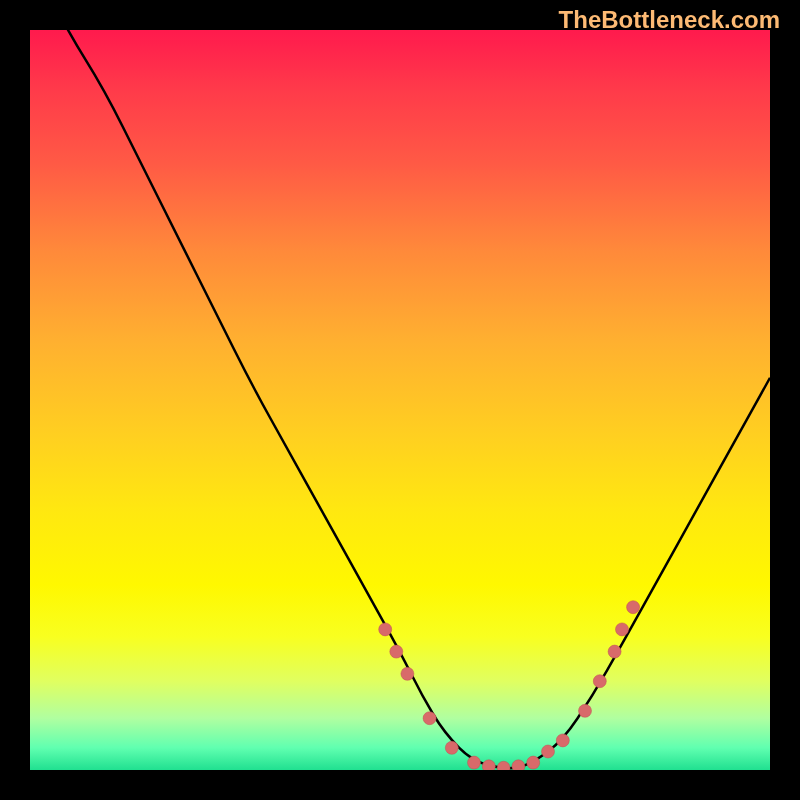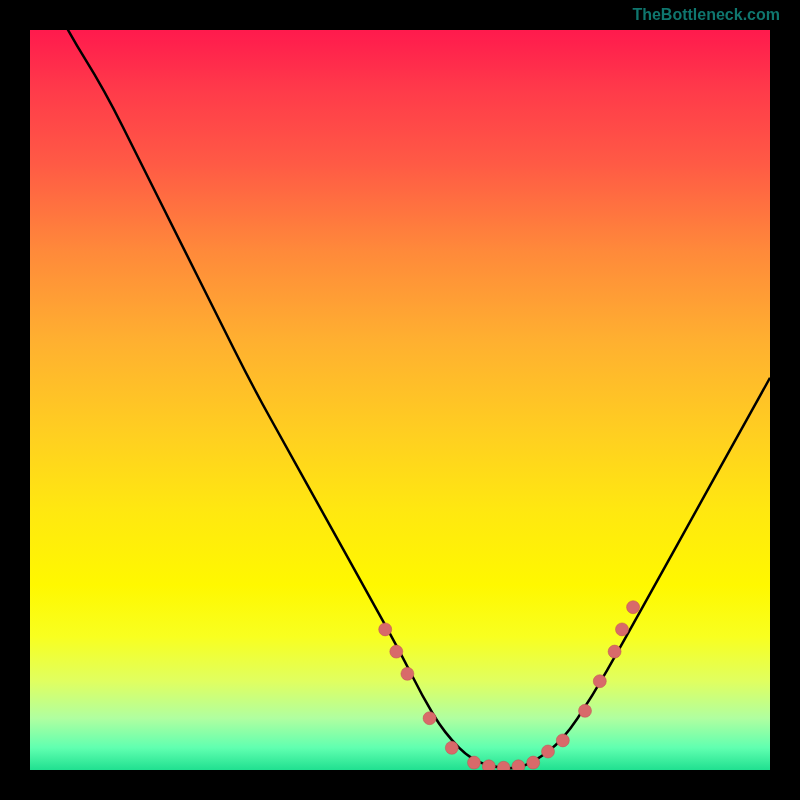--- a/index.html
+++ b/index.html
@@ -7,22 +7,22 @@
     width: 800px;
     height: 800px;
     background: #000;
     position: relative;
     font-family: Arial, sans-serif;
   }
   .watermark {
     position: absolute;
     top: 6px;
     right: 20px;
-    color: #0f766e;
-    font-size: 16px;
+    color: #fdba74;
+    font-size: 24px;
     font-weight: bold;
     z-index: 10;
   }
   .plot-area {
     position: absolute;
     left: 30px;
     top: 30px;
     width: 740px;
     height: 740px;
     overflow: hidden;

